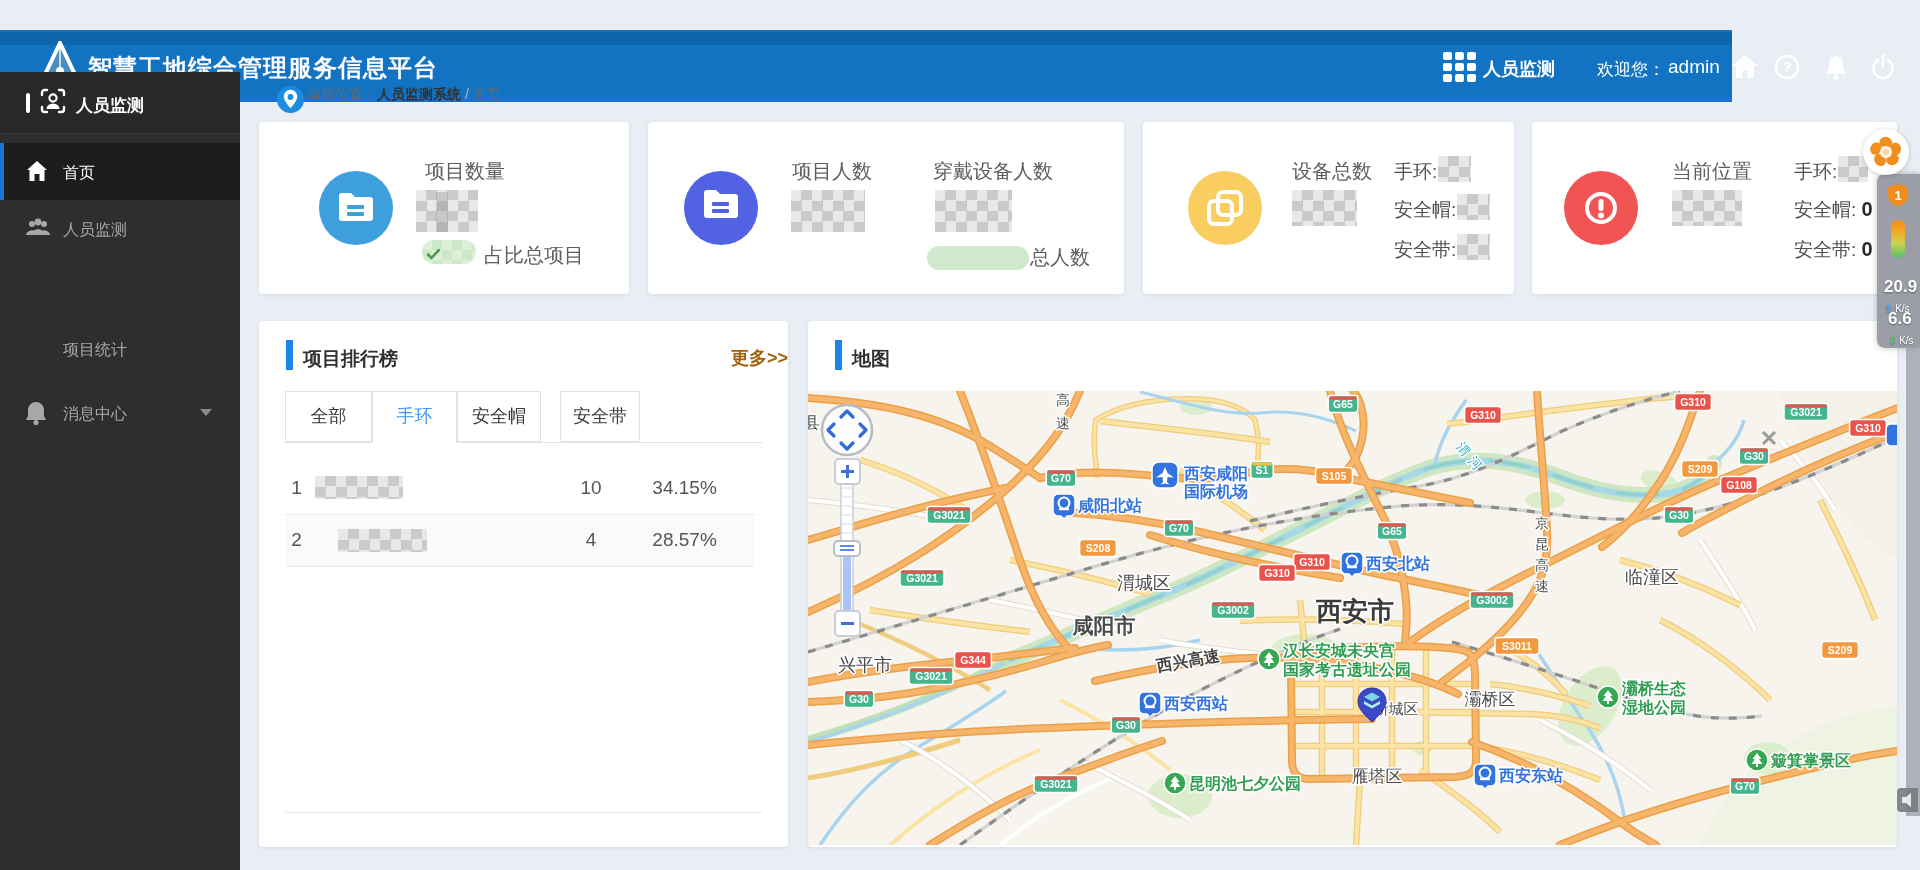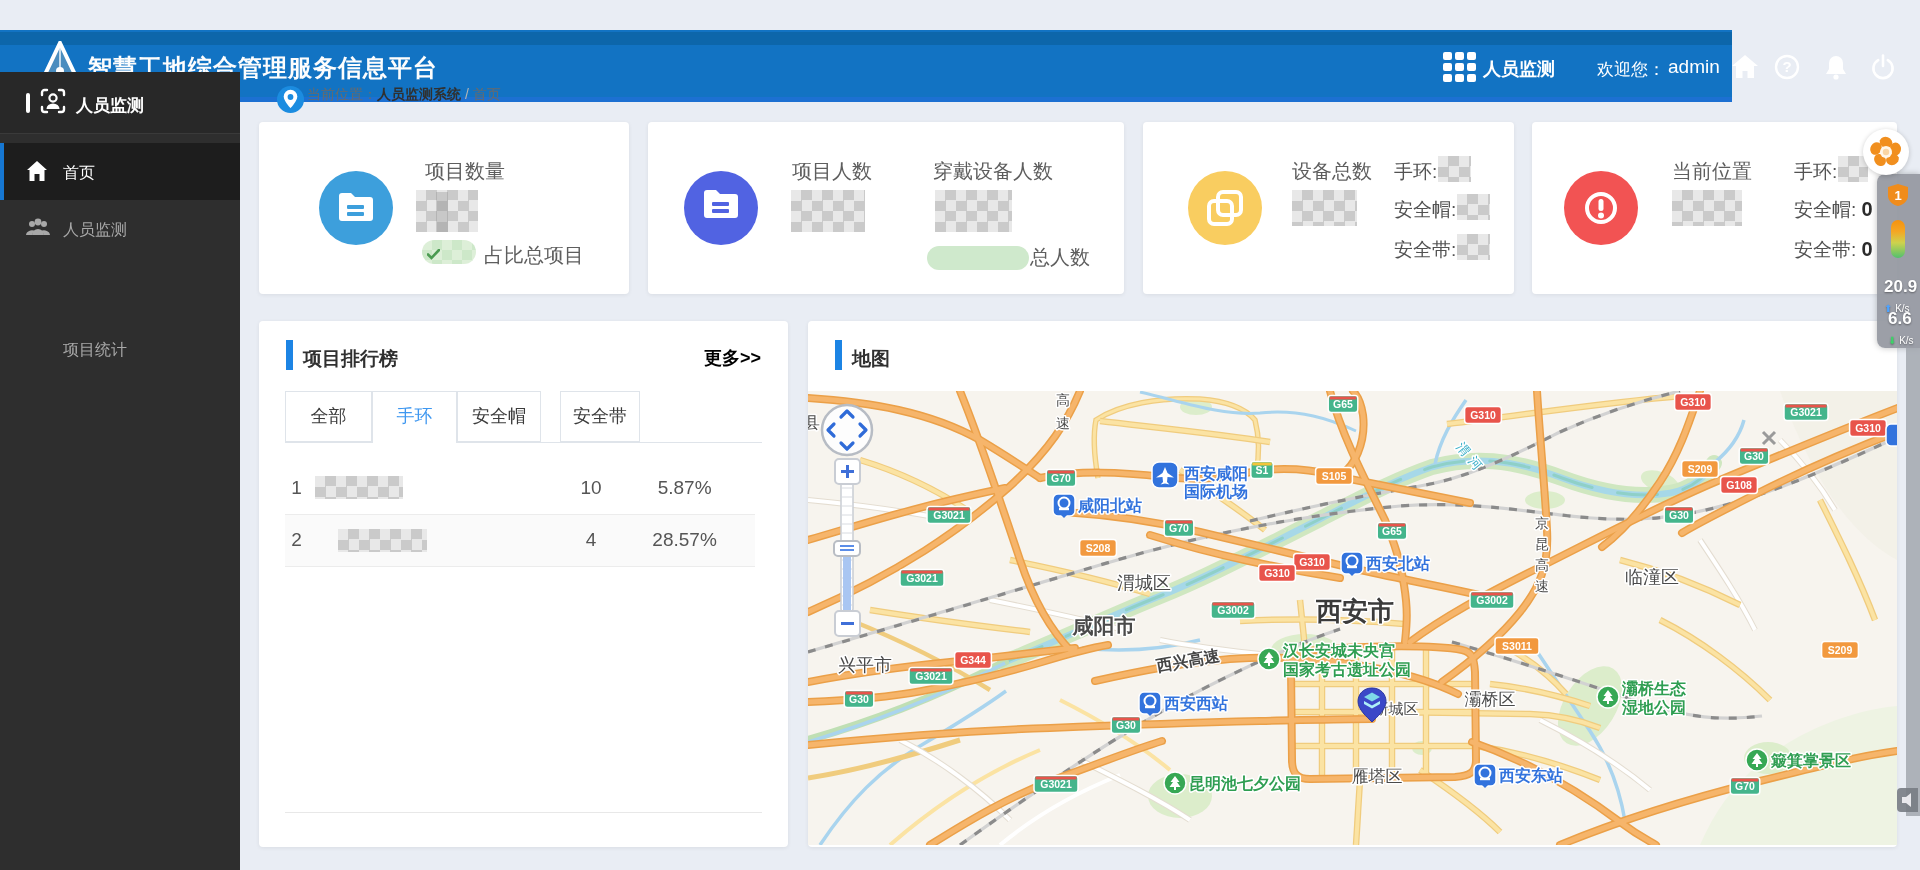--- a/index.html
+++ b/index.html
@@ -50,21 +50,21 @@
 .mosaic { position:absolute; background:repeating-conic-gradient(#cacaca 0% 25%, #e8e8e8 0% 50%); background-size:21px 21px; }
 .pill { position:absolute; height:24px; border-radius:12px; background:repeating-conic-gradient(#cde8c9 0% 25%, #ddefd8 0% 50%); background-size:20px 20px; }
 .pilltx { position:absolute; font-size:20px; color:#5e5e5e; }
 .klabel { position:absolute; font-size:19px; color:#525252; }
 .kzero { font-weight:bold; color:#2b2b2b; font-size:20px; }
 
 
 #rank { left:259px; top:321px; width:529px; height:526px; }
 .bluebar { position:absolute; width:7px; height:30px; background:#1c84e4; }
 .cardtitle { position:absolute; font-size:19px; font-weight:bold; color:#303030; }
-#more { position:absolute; left:704px; top:346px; font-size:18px; font-weight:bold; color:#000000; }
+#more { position:absolute; left:731px; top:346px; font-size:18px; font-weight:bold; color:#a16207; }
 .tabs { position:absolute; left:285px; top:391px; width:477px; height:52px; }
 .tabline { position:absolute; left:0; top:51px; width:477px; height:1px; background:#dfe4ea; }
 .tab { position:absolute; top:0; height:51px; border:1px solid #dfe4ea; background:#fff; font-size:18px; color:#3c3c3c; text-align:center; line-height:49px; }
 .tab.sel { color:#3e97f0; height:52px; border-bottom:none; z-index:2; }
 table#rtab { position:absolute; left:285px; top:462px; width:470px; border-collapse:collapse; font-size:19px; color:#555; }
 #rtab th { background:#e9ebee; font-weight:bold; color:#4e4e4e; height:59px; }
 #rtab td { height:52px; text-align:center; border-bottom:1px solid #ececec; }
 #rtab tr.alt td { background:#fafafa; }
 #rankline { position:absolute; left:285px; top:812px; width:477px; height:1px; background:#e8e8e8; }
 
@@ -165,20 +165,30 @@
       <path d="M0 18 a6 5 0 0 1 9 -4 a7 6 0 0 0 -3 4 Z"></path>
           <path d="M24 18 a6 5 0 0 0 -9 -4 a7 6 0 0 1 3 4 Z"></path>
       <path d="M6 18 a6 6 0 0 1 12 0 Z"></path>
         </g>
       </svg>
     <span class="tx">人员监测</span>
   </div>
   <div class="mitem" style="top:248px">
       <span class="tx" style="left:63px">项目统计</span>
     </div>
+  <div class="mitem" style="top:312px">
+    <svg class="ic" width="20" height="24" viewBox="0 0 20 24">
+        <g fill="#a8a8a8">
+      <path d="M10 1 a8 8 0 0 1 8 8 v6 l2 4 H0 l2 -4 V9 a8 8 0 0 1 8 -8 Z"></path>
+      <circle cx="10" cy="21.5" r="2.6"></circle>
+        </g>
+      </svg>
+    <span class="tx">消息中心</span>
+    <span class="arr dn"></span>
+  </div>
 </div>
 
 <div id="crumb">
   <svg style="position:absolute;left:17px;top:5px" width="29" height="29" viewBox="0 0 30 30">
     <circle cx="15" cy="15" r="14" fill="#1b8ce0"></circle>
     <path d="M15 5 a7 7 0 0 1 7 7 c0 5 -7 12 -7 12 s-7 -7 -7 -12 a7 7 0 0 1 7 -7 Z" fill="#fff"></path>
     <circle cx="15" cy="12.4" r="3" fill="#1b8ce0"></circle>
   </svg>
   <div id="crumbtxt">当前位置：<b>人员监测系统</b><span style="color:#b5b5b5"> / </span><span>首页</span></div>
 </div>
@@ -258,21 +268,21 @@
   <div class="tab" style="left:275px;width:80px">安全带</div>
 </div>
 <table id="rtab">
   <tbody>
   <tr>
         <td>1</td>
         <td>
           <div class="mosaic" style="position:relative;width:88px;height:23px;margin-left:7px"></div>
         </td>
         <td>10</td>
-        <td>5.87%</td>
+        <td>34.15%</td>
       </tr>
   <tr class="alt">
         <td>2</td>
         <td>
           <div class="mosaic" style="position:relative;width:89px;height:23px;margin-left:30px"></div>
         </td>
         <td>4</td>
         <td>28.57%</td>
       </tr>
 </tbody>

